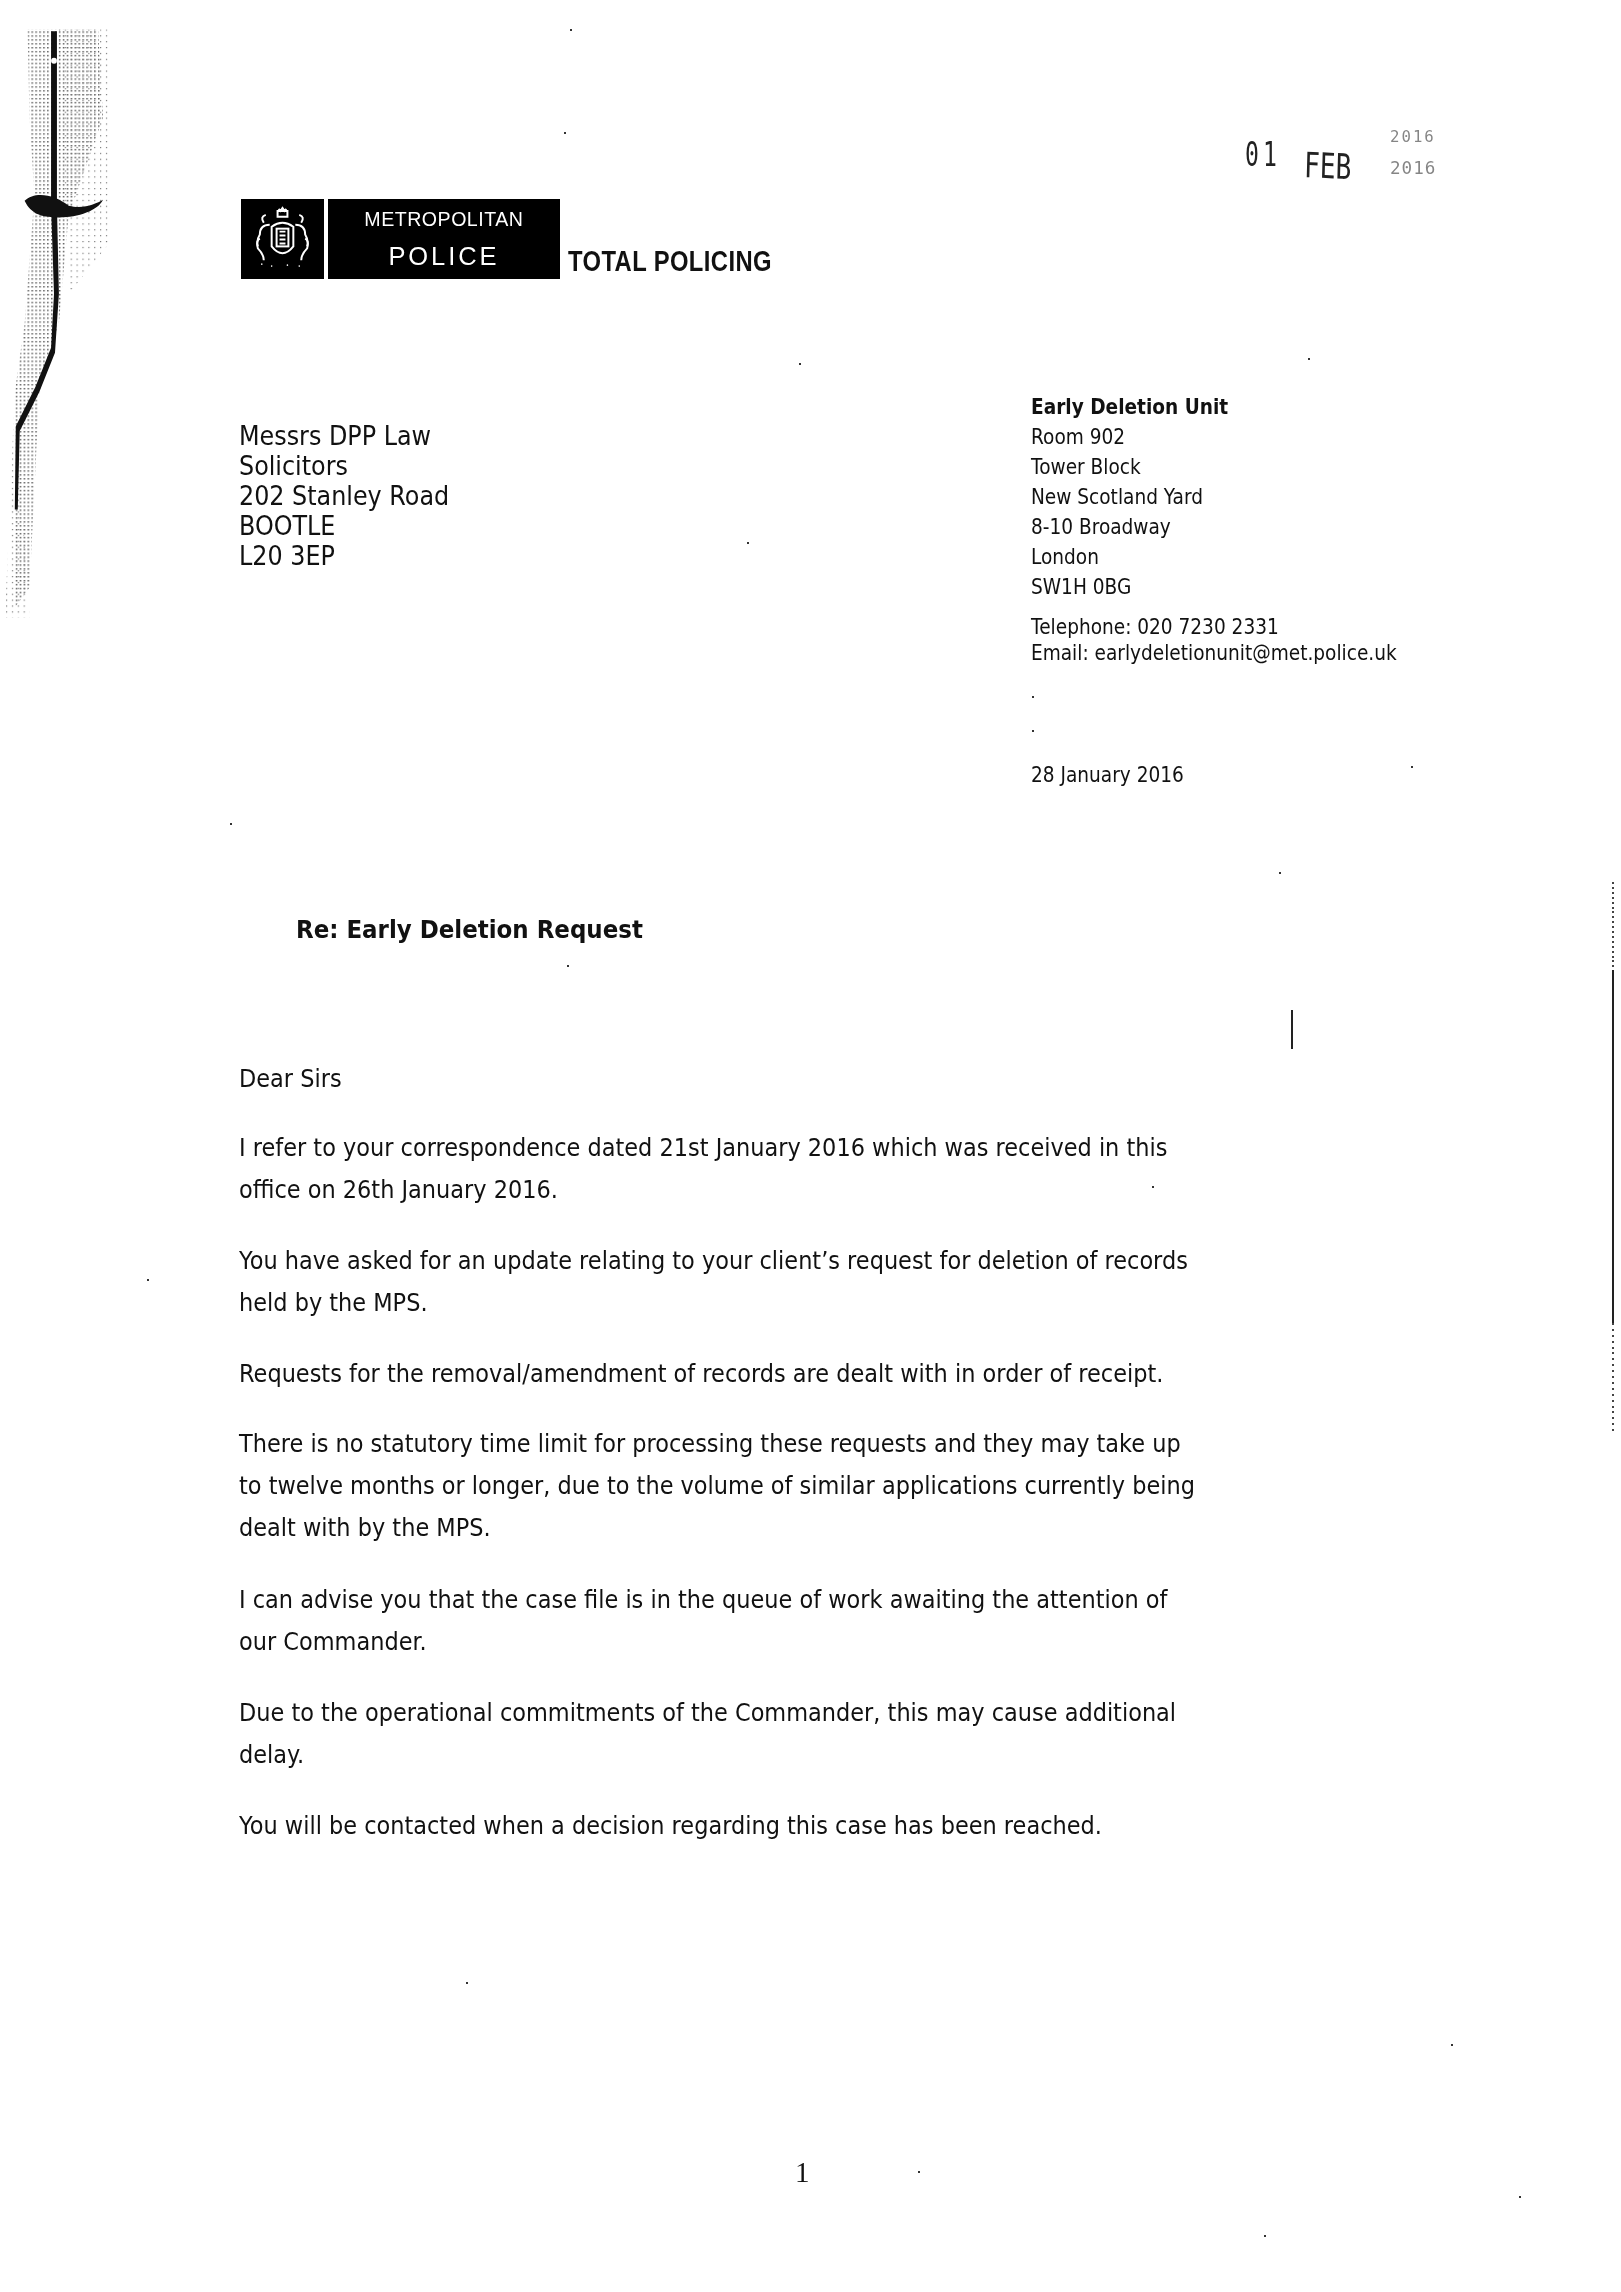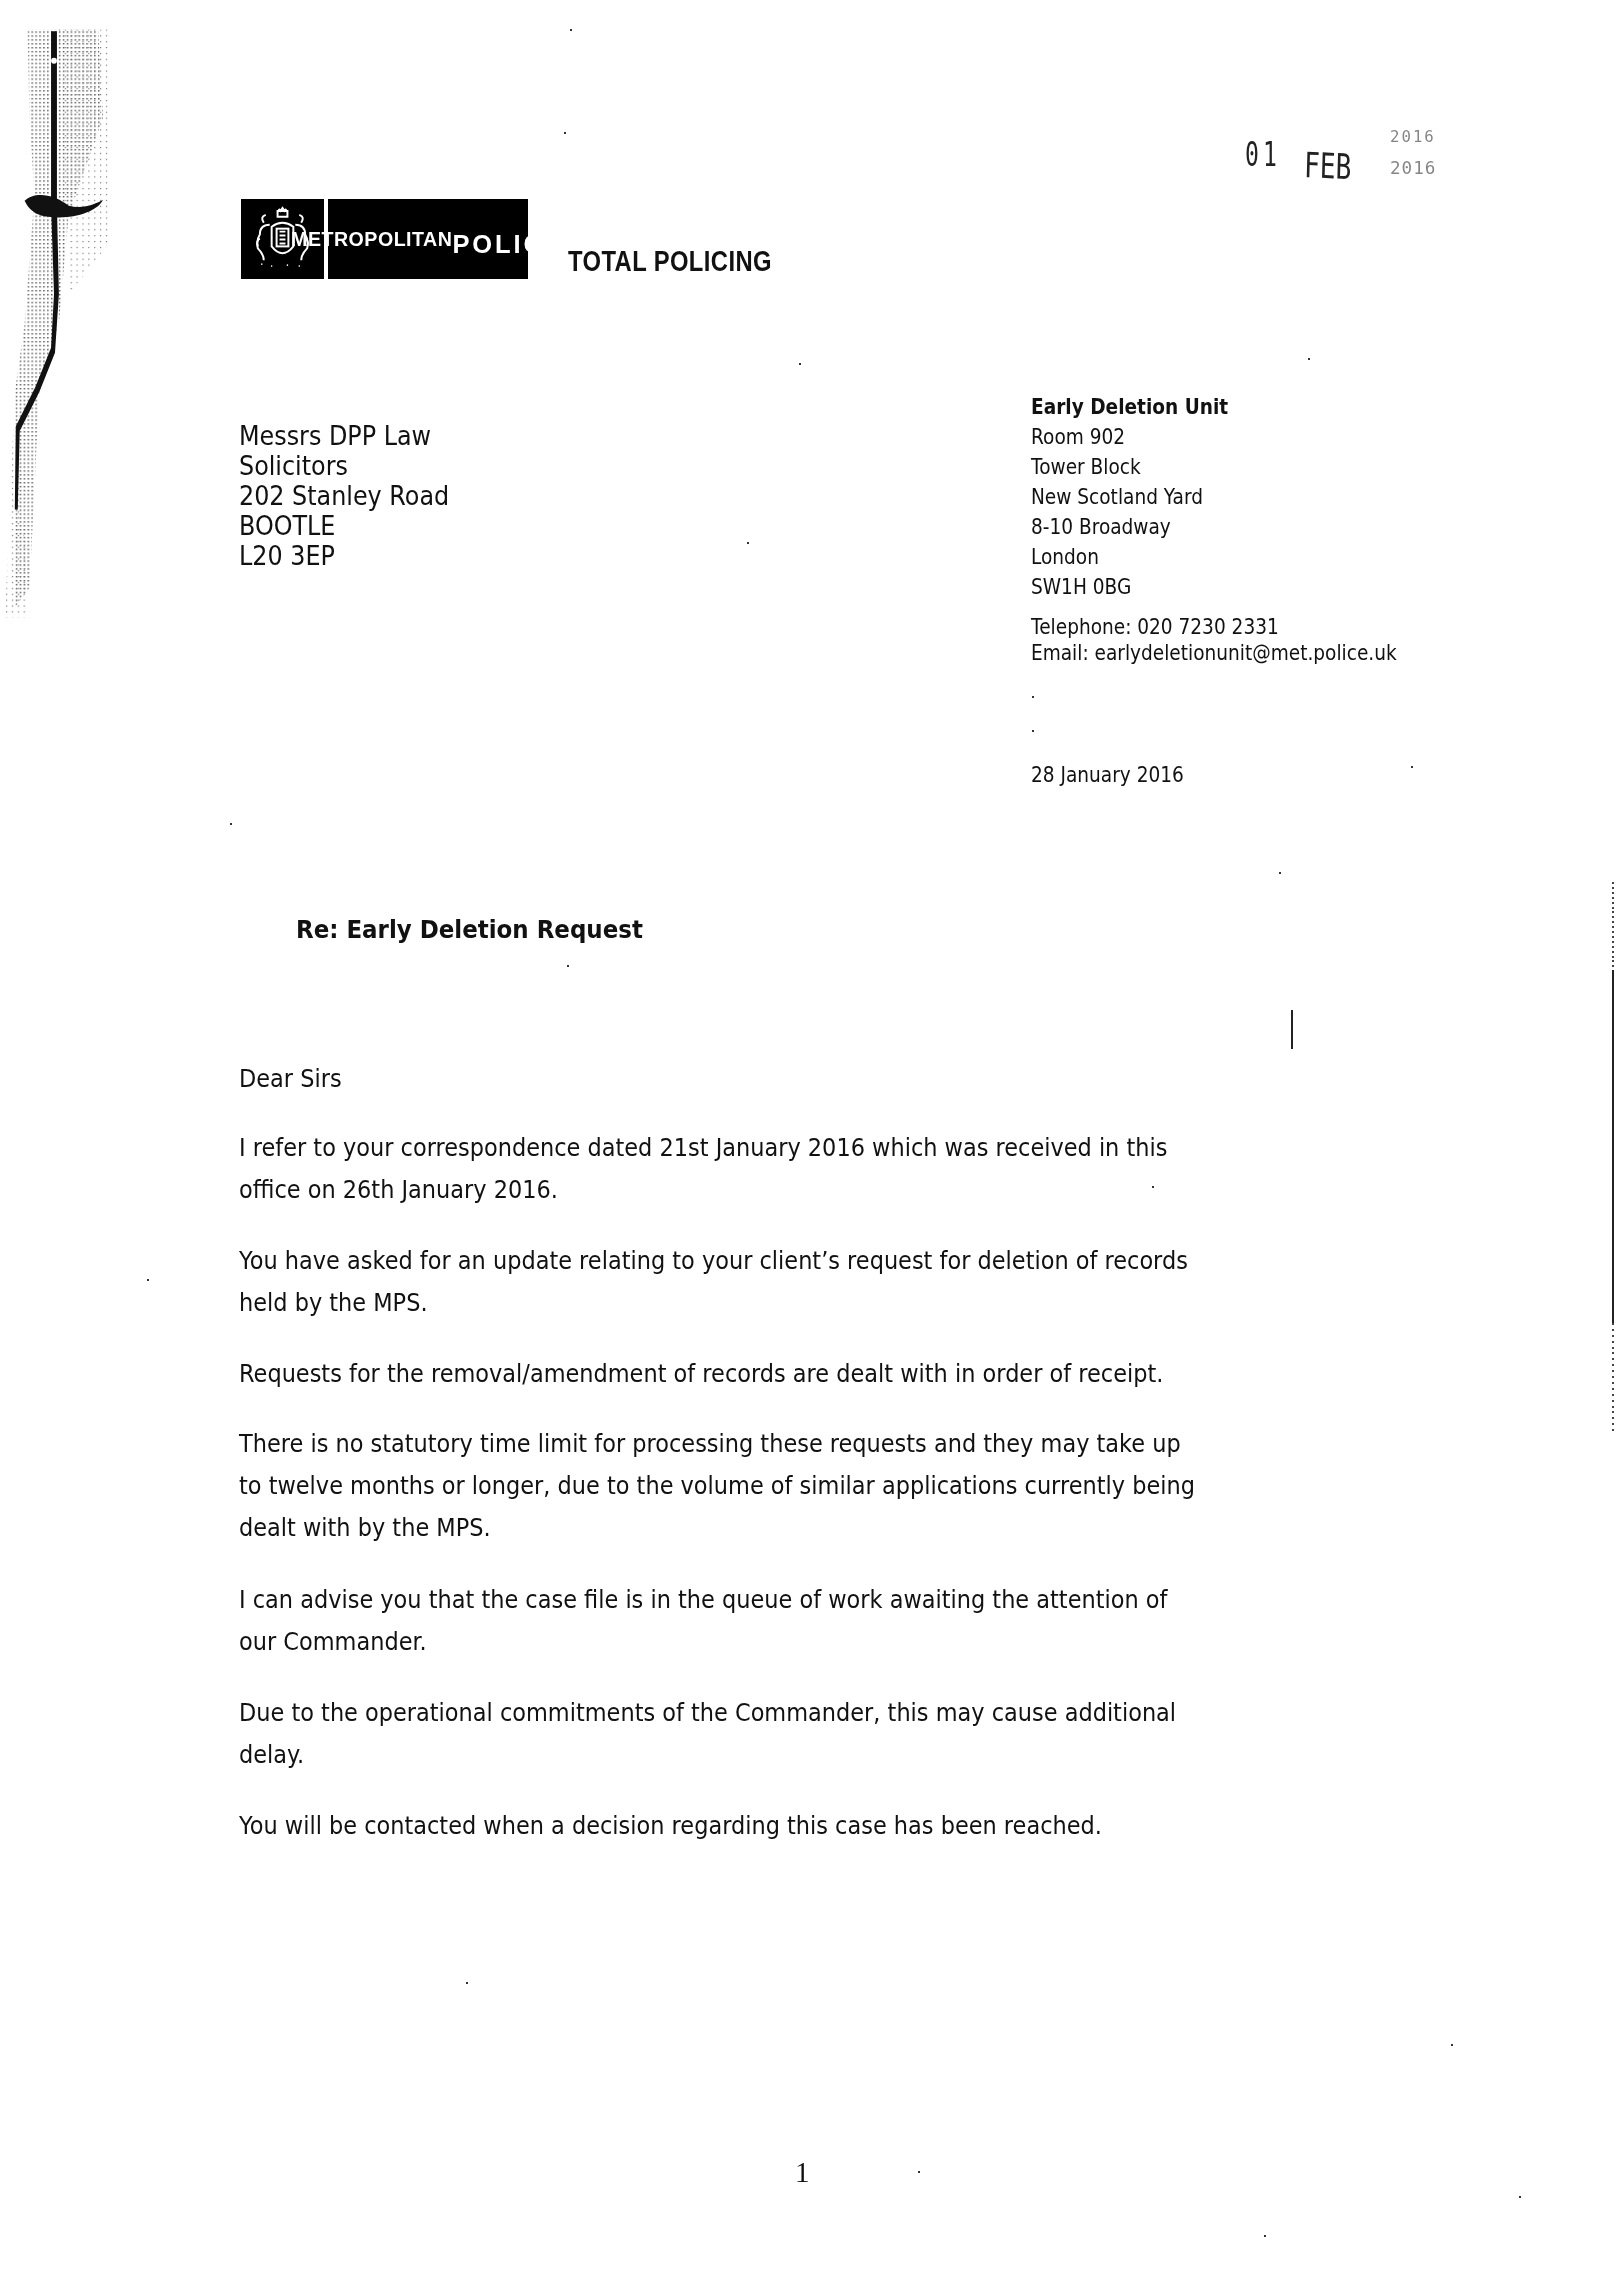--- a/index.html
+++ b/index.html
@@ -24,23 +24,23 @@
       font-family: "DejaVu Sans Mono", monospace; color: #222; }
     .stamp .day { position: absolute; left: 0; top: 7.8px; font-size: 33px; letter-spacing: 5.9px; transform: scaleX(0.7); transform-origin: left; }
     .stamp .mon { position: absolute; left: 59px; top: 17.6px; font-size: 35px; transform: scaleX(0.75) rotate(2deg); transform-origin: left; }
     .stamp .yr1 { position: absolute; left: 145px; top: 0px; font-size: 15.7px; letter-spacing: 2px; }
     .stamp .yr2 { position: absolute; left: 145px; top: 31px; font-size: 17.6px; letter-spacing: 1px; }
 
     
     .logo { left: 241px; top: 199px; height: 80px; display: flex; align-items: stretch; }
     .crest-box { width: 83px; height: 80px; background: #000; display: flex; align-items: center; justify-content: center; }
     .logo-divider { width: 3.9px; background: #fff; }
-    .name-box { width: 200px; height: 80px; background: #000; color: #fff;
-      display: flex; flex-direction: row; align-items: center; justify-content: center;
-      font-family: "Liberation Sans", sans-serif; font-weight: bold; }
+    .name-box { width: 232px; height: 80px; background: #000; color: #fff;
+      display: flex; flex-direction: column; align-items: center; justify-content: center;
+      font-family: "Liberation Sans", sans-serif; font-weight: normal; }
     .name-box .l1 { font-size: 19.6px; letter-spacing: 0.5px; }
     .name-box .l2 { font-size: 25.5px; letter-spacing: 2.9px; margin-top: 11px; }
     .tagline { left: 568px; top: 245px; font-family: "Liberation Sans", sans-serif;
       font-weight: bold; font-size: 29px; transform: scaleX(0.82); transform-origin: left; letter-spacing: 0.5px; }
 
     
     .recipient { left: 239px; top: 421px; font-size: 26.5px; line-height: 30px;
       transform: scaleX(0.9); transform-origin: left; }
     .recipient div { white-space: nowrap; }
     .sender { left: 1031px; top: 392px; font-size: 20.6px; line-height: 30px; transform: scaleX(0.9); transform-origin: left; }

